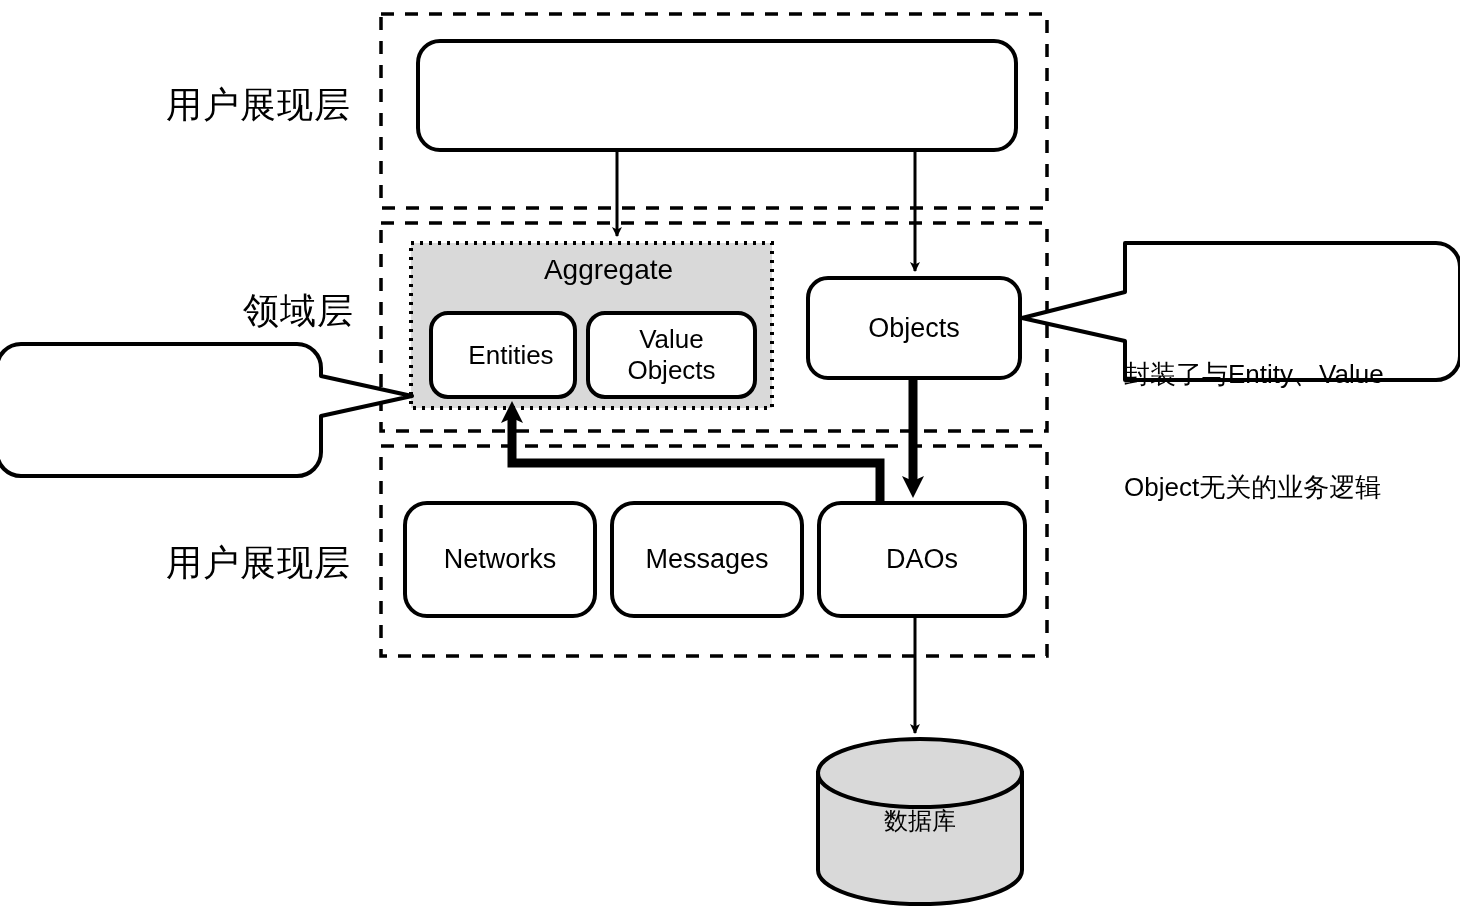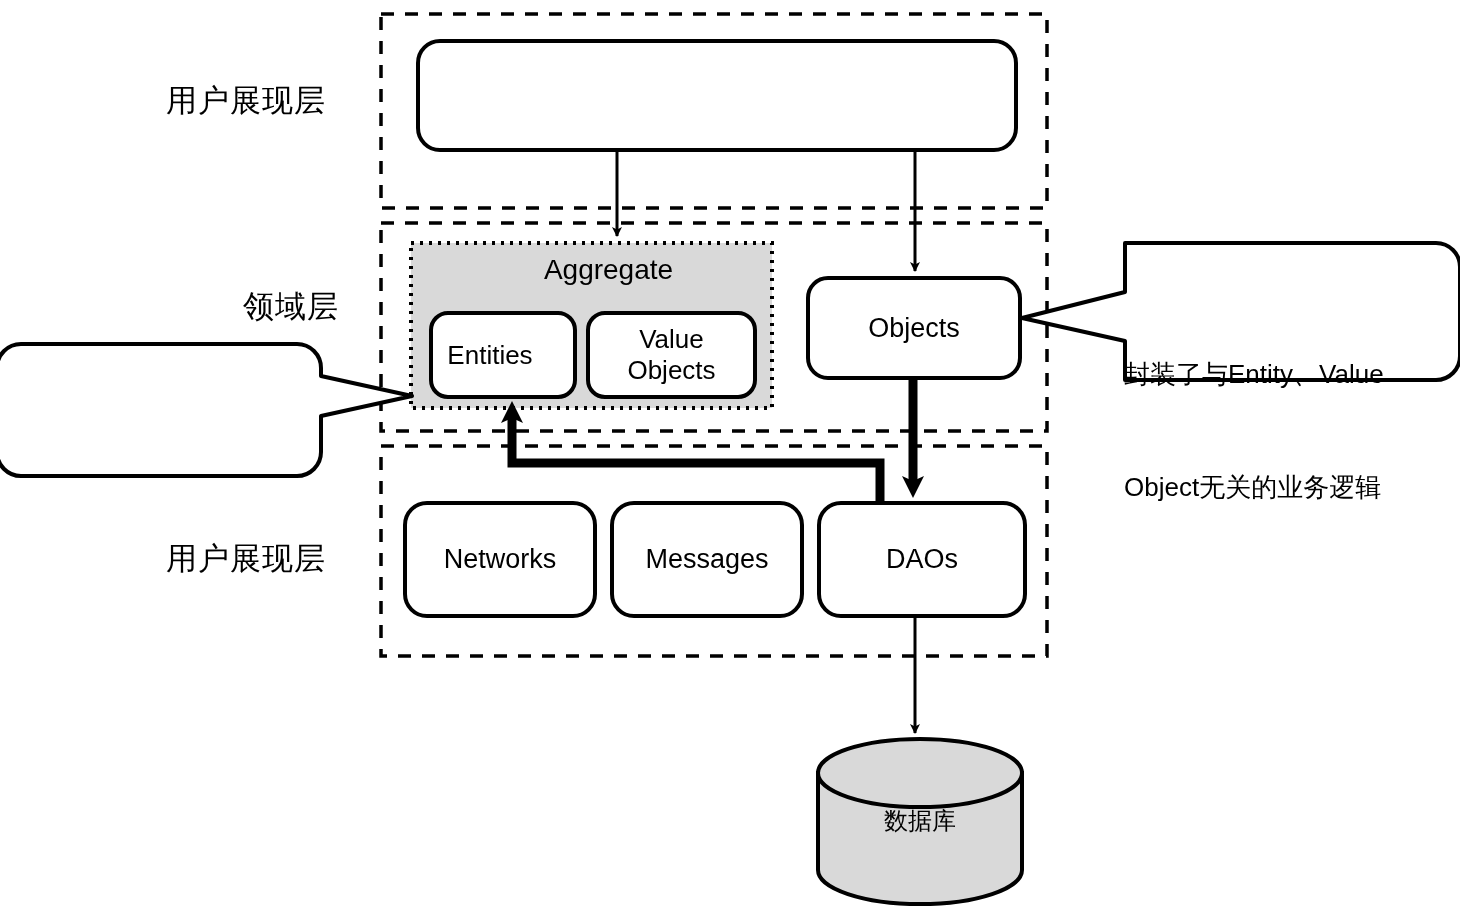--- a/index.html
+++ b/index.html
@@ -24,21 +24,21 @@
     width: 1460px;
     height: 924px;
   }
   .lbl {
     position: absolute;
     color: #000000;
     line-height: 1.25;
     white-space: pre;
   }
   .layer-title {
-    font-size: 31px;
+    font-size: 36px;
     letter-spacing: 1px;
   }
   .box-label {
     font-size: 27px;
     text-align: center;
     width: 100%;
   }
   .box-label.small {
     font-size: 26px;
   }
@@ -147,21 +147,21 @@
 
   <div class="lbl layer-title" style="left:166px; top:82px;">用户展现层</div>
 
   <div class="lbl layer-title" style="left:243px; top:288px;">领域层</div>
 
   <div class="lbl layer-title" style="left:166px; top:540px;">用户展现层</div>
 
 
   <div class="lbl agg-title" style="left:428px; top:252px; width:361px;">Aggregate</div>
 
-  <div class="nodebox" style="left:418px; top:313px; width:144px; height:84px;">
+  <div class="nodebox" style="left:439px; top:313px; width:144px; height:84px;">
     <span class="box-label small">Entities</span>
   </div>
 
   <div class="nodebox" style="left:588px; top:313px; width:167px; height:84px;">
     <span class="box-label small">Value<br>Objects</span>
   </div>
 
   <div class="nodebox" style="left:808px; top:278px; width:212px; height:100px;">
     <span class="box-label">Objects</span>
   </div>

